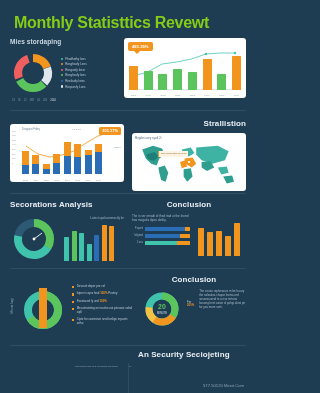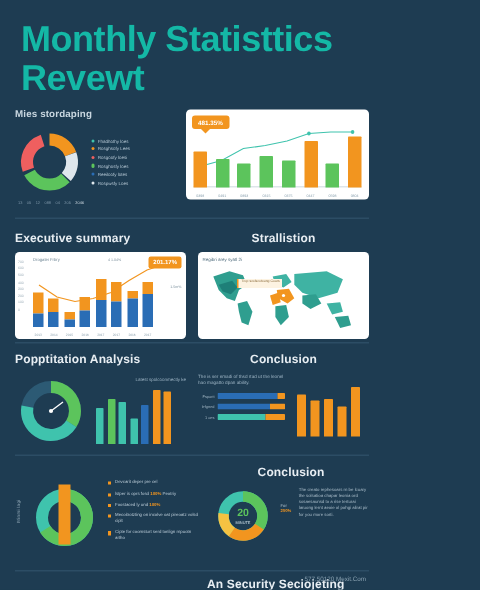--- a/index.html
+++ b/index.html
@@ -6,22 +6,22 @@
   html, body {
     width: 256px; height: 393px;
     background: #1e3c52;
     font-family: "Liberation Sans", sans-serif;
     overflow: hidden;
   }
   .page { position: relative; width: 256px; height: 393px; background: #1e3c52; }
 
   
   .title {
-    color: #14b8a6;
-    font-size: 24px;
+    color: #84cc16;
+    font-size: 16px;
     font-weight: bold;
     letter-spacing: -0.3px;
     padding: 14px 0 0 14px;
     line-height: 1.1;
   }
 
   
   .sec-head {
     color: #e8eef3;
     font-size: 8px;
@@ -222,21 +222,20 @@
           <span>0804</span>
         </div>
       </div>
     </div>
   </div>
 
   <div class="divider" style="margin-top:6px"></div>
 
   <div class="row2">
     <div class="col">
-      <div class="sec-head">Executive summary</div>
       <div class="card exec-card">
         <div style="position:absolute;left:12px;top:3px;font-size:2.8px;color:#6f8695">Drogatei Frbry</div>
         <div style="position:absolute;right:3px;top:3px;background:#f2951f;color:#fff;font-size:4px;font-weight:bold;padding:1.5px 3px;border-radius:1.5px;z-index:5">201.17%</div>
         <div style="position:absolute;left:62px;top:4px;font-size:2.4px;color:#7b8f9c">4 1.04%</div>
         <div style="position:absolute;right:3px;top:22px;font-size:2.4px;color:#7b8f9c">1.5m%</div>
         <div class="ylabels">
           <span>700</span>
           <span>600</span>
           <span>500</span>
           <span>400</span>
@@ -289,21 +288,21 @@
           <span>2016</span>
           <span>2017</span>
           <span>2017</span>
           <span>2016</span>
           <span>2017</span>
         </div>
       </div>
     </div>
 
     <div class="col">
-      <div class="sec-head" style="text-align:center">Strallistion</div>
+      <div class="sec-head" style="text-align:right">Strallistion</div>
       <div class="card map-card">
         <div class="map-label">Regibri arey syatl 2i</div>
         <svg viewBox="0 0 120 56" style="width:100%;height:100%">
           <path d="M8,14 L20,10 L30,13 L33,20 L27,24 L24,32 L18,30 L12,24 Z" fill="#2f9e8f"></path>
           <path d="M12,20 L22,17 L26,22 L21,27 L15,25 Z" fill="#1e7f78"></path>
           <path d="M26,34 L33,32 L37,40 L34,50 L29,48 L27,40 Z" fill="#2f9e8f"></path>
           <path d="M52,14 L62,12 L66,18 L60,22 L54,20 Z" fill="#3fb3a3"></path>
           <path d="M55,24 L64,23 L68,30 L63,34 L56,30 Z" fill="#f2951f"></path>
           <path d="M50,28 L56,26 L58,33 L52,35 Z" fill="#f2951f"></path>
           <path d="M54,36 L62,35 L64,44 L58,50 L54,44 Z" fill="#2f9e8f"></path>
@@ -315,21 +314,21 @@
         </svg>
         <div class="map-call">Trop scolscotoung Cours</div>
       </div>
     </div>
   </div>
 
   <div class="divider"></div>
 
   <div class="row3">
     <div class="col">
-      <div class="sec-head">Popptitation Analysis</div>
+      <div class="sec-head">Secorations Analysis</div>
       <div class="gauge-wrap">
         <svg width="48" height="48" viewBox="0 0 48 48">
           <circle cx="24" cy="24" r="16" fill="none" stroke="#2c5a74" stroke-width="8"></circle>
           <circle cx="24" cy="24" r="16" fill="none" stroke="#5cc45c" stroke-width="8" stroke-dasharray="34 67" transform="rotate(-90 24 24)"></circle>
           <circle cx="24" cy="24" r="16" fill="none" stroke="#3fc3ad" stroke-width="8" stroke-dasharray="44 57" transform="rotate(32 24 24)"></circle>
           <line x1="24" y1="24" x2="32" y2="18" stroke="#ffffff" stroke-width="0.9"></line>
           <circle cx="24" cy="24" r="1.4" fill="#ffffff"></circle>
         </svg>
         <div style="flex:1">
           <div style="font-size:3px;color:#9fb6c6;text-align:right;margin-bottom:3px">Latest spolcoonmectly ke</div>

